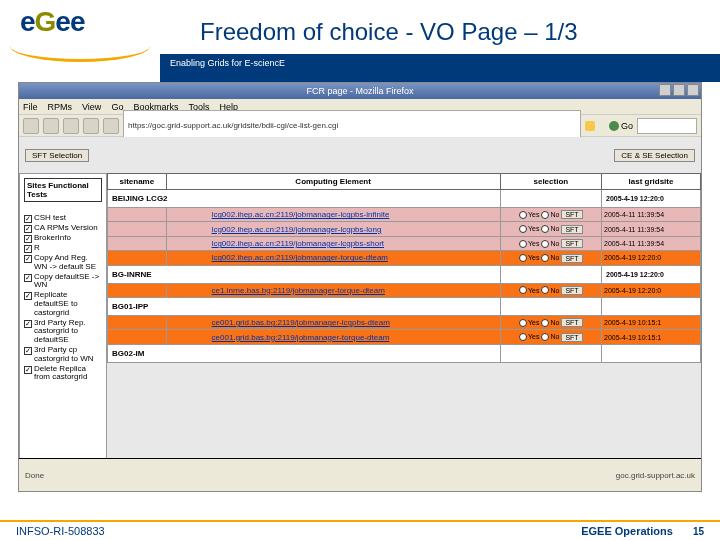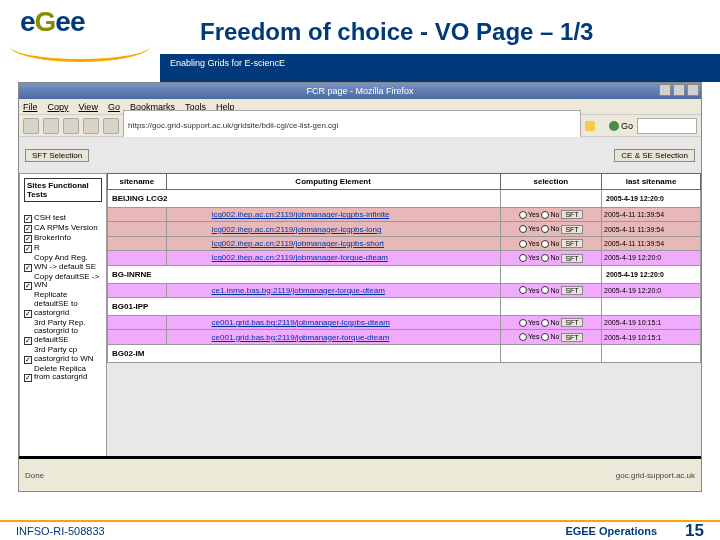--- a/index.html
+++ b/index.html
@@ -5,70 +5,70 @@
   * { margin: 0; padding: 0; box-sizing: border-box; }
   body { width: 720px; height: 540px; font-family: Arial, sans-serif; background: #fff; overflow: hidden; position: relative; }
 
   
   .slide-header { position: relative; height: 72px; }
   .logo-area { position: absolute; left: 0; top: 0; width: 160px; height: 72px; }
   .logo-egee { font-size: 28px; font-weight: bold; color: #003a7a; letter-spacing: -1px; padding: 6px 0 0 20px; }
   .logo-egee .e1 { color: #003a7a; }
   .logo-egee .g { color: #8b8b00; }
   .logo-arc { width: 140px; height: 30px; border-bottom: 3px solid #f7a800; border-radius: 0 0 70px 70px / 0 0 16px 16px; margin-top: -6px; margin-left: 10px; }
-  .slide-title { position: absolute; left: 200px; top: 18px; font-size: 24px; font-weight: bold; color: #003a7a; }
+  .slide-title { position: absolute; left: 200px; top: 18px; font-size: 24px; font-weight: normal; color: #003a7a; }
   .blue-bar { position: absolute; left: 160px; top: 54px; right: 0; height: 28px; background: #003a7a; color: #fff; font-size: 9px; line-height: 18px; padding-left: 10px; }
 
   
   .browser { position: absolute; left: 18px; top: 82px; width: 684px; height: 410px; border: 1px solid #888; background: #f0f0f0; font-size: 9px; }
   .titlebar { height: 16px; background: linear-gradient(#7a94c4, #4a6aa0); color: #fff; display: flex; align-items: center; justify-content: center; position: relative; font-size: 9px; }
   .titlebar-icons { position: absolute; right: 2px; top: 1px; display: flex; gap: 2px; }
   .tb-btn { width: 12px; height: 12px; background: #d0d0d0; border: 1px solid #888; }
-  .menubar { height: 16px; background: #ece9d8; display: flex; align-items: center; padding: 0 4px; gap: 10px; border-bottom: 1px solid #ccc; text-decoration: underline; }
+  .menubar { height: 16px; background: #ece9d8; display: flex; align-items: center; padding: 0 4px; gap: 10px; border-bottom: 1px solid #ccc; }
   .toolbar { height: 22px; background: #ece9d8; display: flex; align-items: center; padding: 0 4px; gap: 4px; border-bottom: 1px solid #ccc; }
   .tb-ico { width: 16px; height: 16px; background: #d8d4c8; border: 1px solid #aaa; border-radius: 2px; }
   .url-input { flex: 1; height: 32px; border: 1px solid #aaa; background: #fff; padding: 0 4px; font-size: 8px; color: #333; }
   .lock { width: 10px; height: 10px; background: #f7c84a; border-radius: 2px; }
   .go-btn { display: flex; align-items: center; gap: 2px; font-size: 9px; }
   .go-arrow { width: 10px; height: 10px; background: #4a8a4a; border-radius: 50%; }
   .search-box { width: 60px; height: 16px; border: 1px solid #aaa; background: #fff; }
 
   
   .page { position: absolute; top: 54px; left: 0; right: 0; bottom: 14px; background: #e8e8e8; overflow: hidden; }
   .top-buttons { height: 20px; display: flex; justify-content: space-between; align-items: center; padding: 18px 6px; }
   .btn { background: #e8e4d8; border: 1px solid #888; padding: 1px 6px; font-size: 8px; }
 
   .layout { display: flex; height: calc(100% - 20px); }
   .sidebar { width: 88px; background: #fff; border: 1px solid #999; padding: 4px; font-size: 8px; overflow: hidden; }
   .sidebar-title { font-weight: bold; border: 1px solid #333; background: #fff; padding: 2px; margin-bottom: 12px; display: block; }
-  .test-item { display: flex; align-items: flex-end; gap: 2px; margin: 1px 0; line-height: 1.1; }
+  .test-item { display: flex; align-items: flex-start; gap: 2px; margin: 1px 0; line-height: 1.1; }
   .cb { width: 8px; height: 8px; border: 1px solid #333; background: #fff; flex-shrink: 0; margin-top: 1px; display: flex; align-items: center; justify-content: center; font-size: 7px; }
   .cb.checked::after { content: "✓"; }
 
   .main { flex: 1; overflow: hidden; }
   table.ce-table { width: 100%; border-collapse: collapse; font-size: 8px; }
   .ce-table th { background: #fff; border: 1px solid #666; padding: 3px 2px; font-weight: bold; font-size: 8px; }
   .ce-table td { border: 1px solid #999; padding: 2px; }
   .site-row td { background: #fff; font-weight: bold; padding: 4px; }
   .ce-row.red td { background: #e8b8b8; }
-  .ce-row.green td { background: #f0abfc; }
+  .ce-row.green td { background: #f97316; }
   .ce-link { color: #0033aa; text-decoration: underline; padding-left: 43px; }
   .sel-cell { white-space: nowrap; text-align: center; }
   .radio { display: inline-block; width: 8px; height: 8px; border: 1px solid #333; border-radius: 50%; background: #fff; vertical-align: middle; }
   .sel-lbl { font-size: 7px; margin: 0 2px 0 1px; }
   .sft-btn { display: inline-block; background: #e8e4d8; border: 1px solid #888; padding: 0 3px; font-size: 7px; vertical-align: middle; }
   .date-cell { font-size: 7px; white-space: nowrap; }
 
-  .statusbar { position: absolute; bottom: 0; left: 0; right: 0; height: 14px; background: #ece9d8; border-top: 3px solid #000000; display: flex; justify-content: space-between; align-items: center; padding: 16px 6px; font-size: 8px; color: #444; }
+  .statusbar { position: absolute; bottom: 0; left: 0; right: 0; height: 14px; background: #ece9d8; border-top: 1px solid #000000; display: flex; justify-content: space-between; align-items: center; padding: 16px 6px; font-size: 8px; color: #444; }
 
   
   .slide-footer { position: absolute; bottom: 0; left: 0; right: 0; height: 20px; background: #fff; display: flex; align-items: center; padding: 0 16px; border-top: 2px solid #f7a800; }
   .footer-left { font-size: 11px; color: #003a7a; }
   .footer-right { margin-left: auto; font-size: 11px; font-weight: bold; color: #003a7a; }
-  .footer-pg { margin-left: 28px; font-size: 17px; font-weight: bold; color: #003a7a; }
+  .footer-pg { margin-left: 20px; font-size: 10px; font-weight: bold; color: #003a7a; }
 </style>
 </head>
 <body>
 
 <div class="slide-header">
   <div class="logo-area">
     <div class="logo-egee"><span class="e1">e</span><span class="g">G</span><span class="e1">ee</span></div>
     <div class="logo-arc"></div>
   </div>
   <div class="slide-title">Freedom of choice - VO Page – 1/3</div>
@@ -79,21 +79,21 @@
   <div class="titlebar">
     <span>FCR page - Mozilla Firefox</span>
     <div class="titlebar-icons">
       <div class="tb-btn"></div>
       <div class="tb-btn"></div>
       <div class="tb-btn"></div>
     </div>
   </div>
   <div class="menubar">
     <span>File</span>
-    <span>Copy</span>
+    <span>RPMs</span>
     <span>View</span>
     <span>Go</span>
     <span>Bookmarks</span>
     <span>Tools</span>
     <span>Help</span>
   </div>
   <div class="toolbar">
     <div class="tb-ico"></div>
     <div class="tb-ico"></div>
     <div class="tb-ico"></div>
@@ -160,21 +160,21 @@
             </div>
           </div>
       </div>
       <div class="main">
         <table class="ce-table">
           <thead>
             <tr>
               <th>sitename</th>
               <th>Computing Element</th>
               <th>selection</th>
-              <th>last sitename</th>
+              <th>last gridsite</th>
             </tr>
           </thead>
           <tbody id="ce-tbody">
               <tr class="site-row">
                 <td colspan="2">BEIJING LCG2</td>
                 <td></td>
                 <td class="date-cell">2005-4-19 12:20:0</td>
               </tr>
               <tr class="ce-row red">
                 <td></td>

